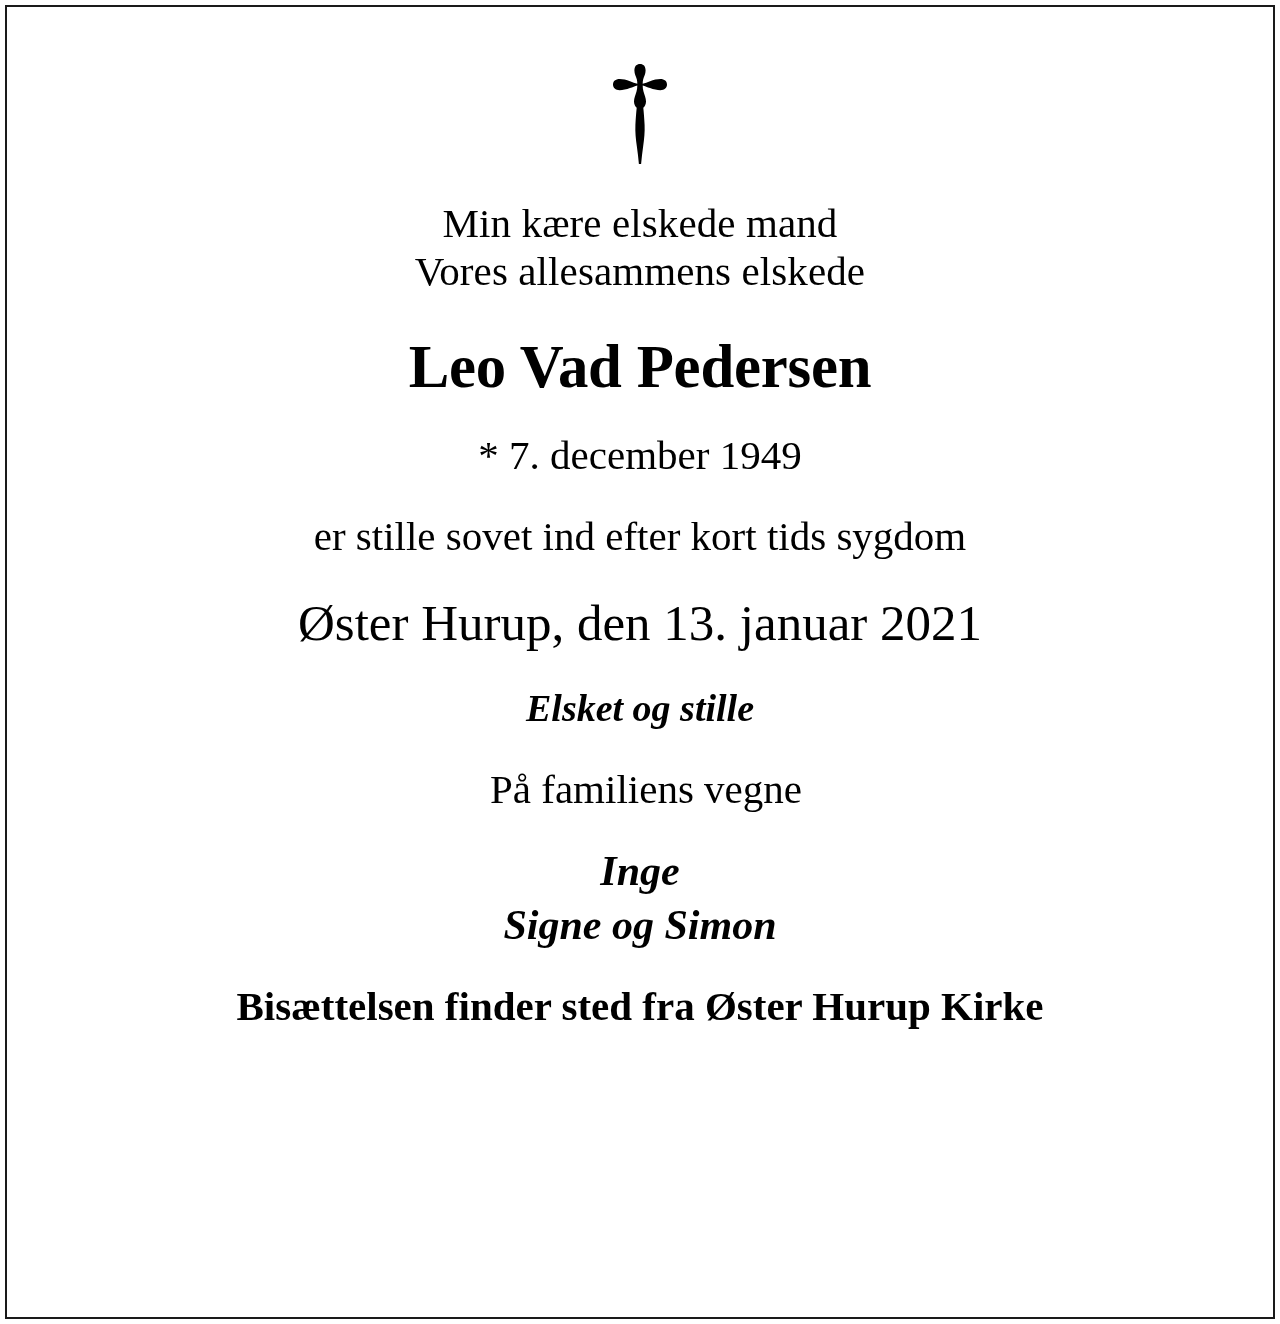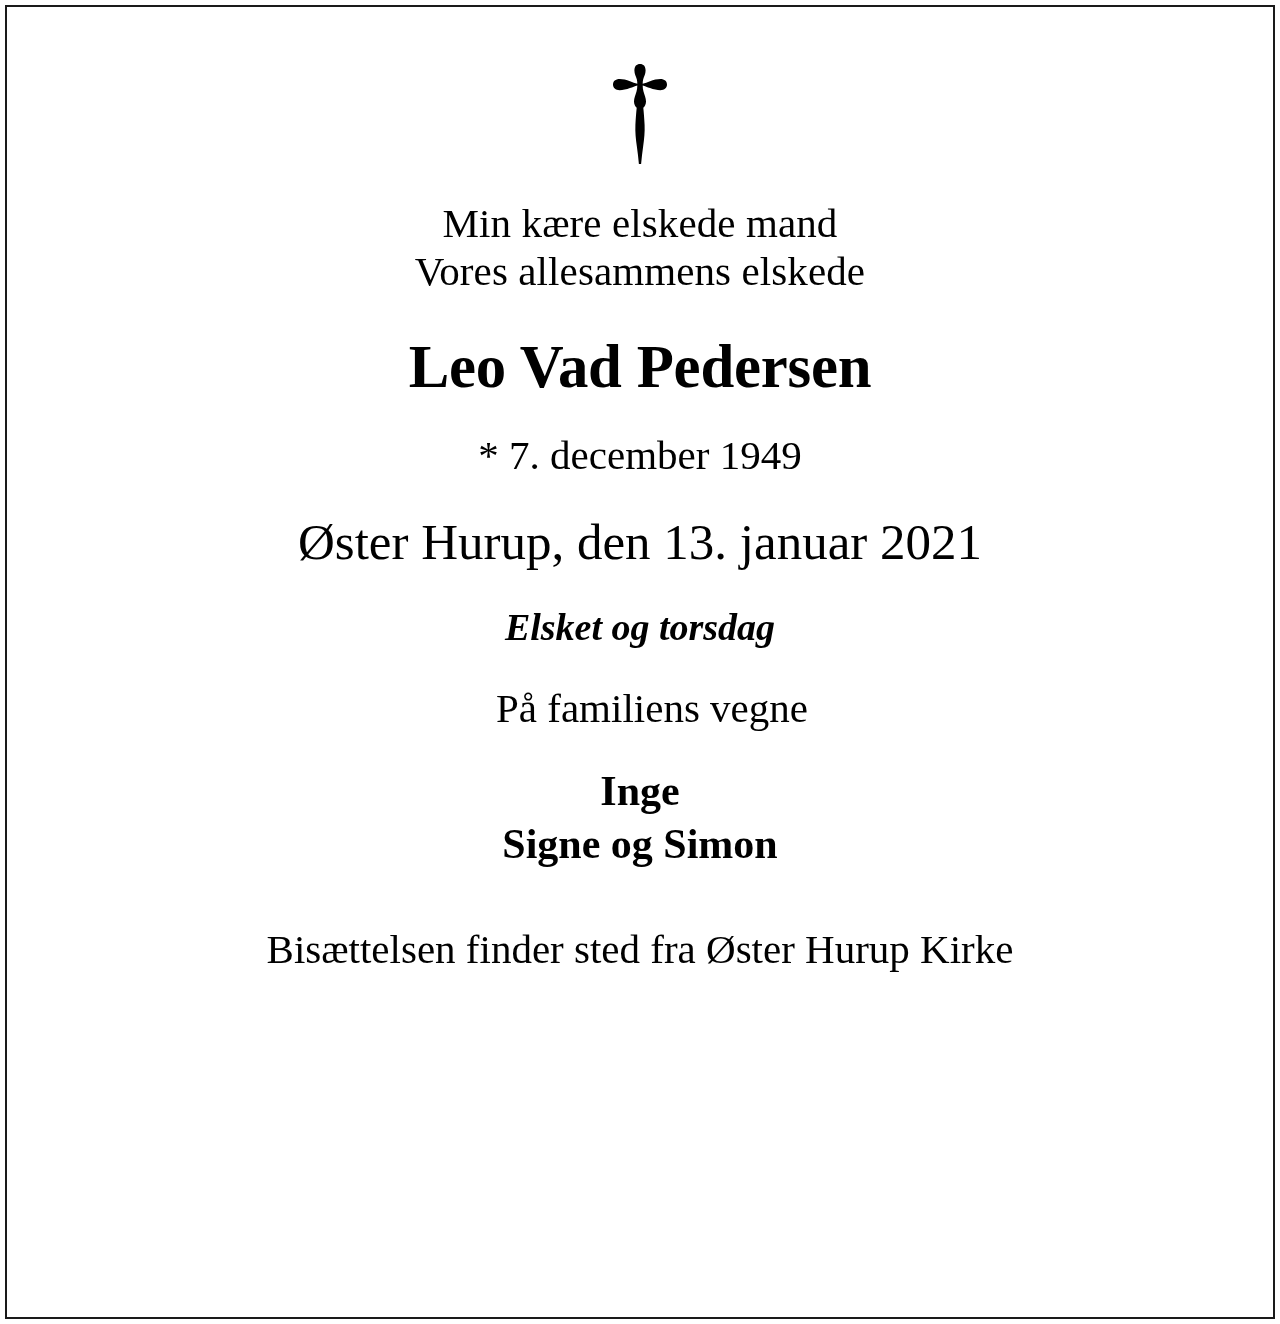--- a/index.html
+++ b/index.html
@@ -25,20 +25,21 @@
   }
 
   .notice-frame {
     box-sizing: border-box;
     width: 100%;
     height: 100%;
     border: 2px solid #1a1a1a;
     background: #ffffff;
     display: flex;
     flex-direction: column;
+    align-items: center;
     padding-top: 56px;
   }
 
   
   .cross-wrap {
     width: 100%;
     display: flex;
     justify-content: center;
     margin-bottom: 34px;
   }
@@ -94,31 +95,32 @@
 
   .on-behalf {
     font-size: 41px;
     margin-bottom: 32px;
     padding-left: 12px;
   }
 
   .survivors {
     font-size: 42px;
     font-weight: bold;
-    margin-bottom: 52px;
+    margin-bottom: 28px;
     line-height: 1.28;
+    font-style: italic;
   }
   .survivors .line { display: block; }
 
   .ceremony {
     font-size: 41px;
     margin-bottom: 30px;
     line-height: 1.26;
   }
-  .ceremony .line { display: block; }
+  .ceremony .line { display: block; font-weight: bold; }
 
   .corona-note {
     font-size: 41px;
     line-height: 1.3;
     padding: 0 18px;
   }
   .corona-note .line { display: block; }
 </style>
 </head>
 <body>
@@ -167,24 +169,25 @@
 
     <div class="block intro">
       <span class="line">Min kære elskede mand</span>
       <span class="line">Vores allesammens elskede</span>
     </div>
 
     <div class="block deceased-name">Leo Vad Pedersen</div>
 
     <div class="block born">* 7. december 1949</div>
 
+    <div class="block passing">er stille sovet ind efter kort tids sygdom</div>
 
     <div class="block place-date">Øster Hurup, den 13. januar 2021</div>
 
-    <div class="block epitaph">Elsket og torsdag</div>
+    <div class="block epitaph">Elsket og stille</div>
 
     <div class="block on-behalf">På familiens vegne</div>
 
     <div class="block survivors">
       <span class="line">Inge</span>
       <span class="line">Signe og Simon</span>
     </div>
 
     <div class="block ceremony">
       <span class="line">Bisættelsen finder sted fra Øster Hurup Kirke</span>

